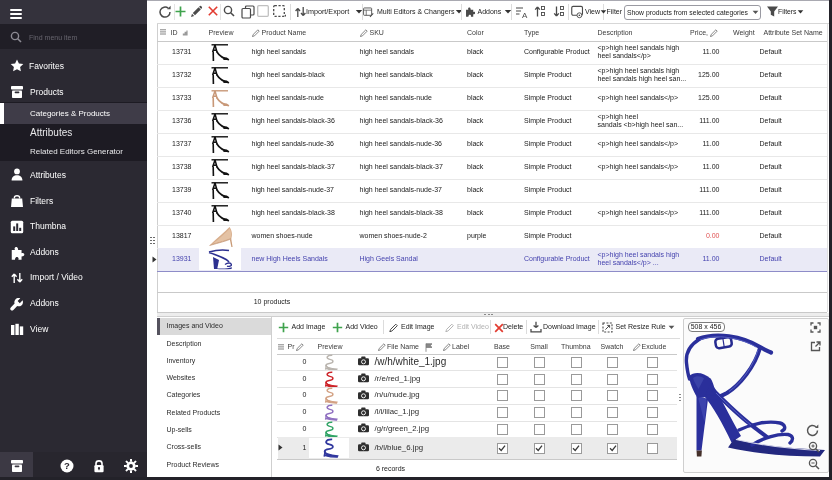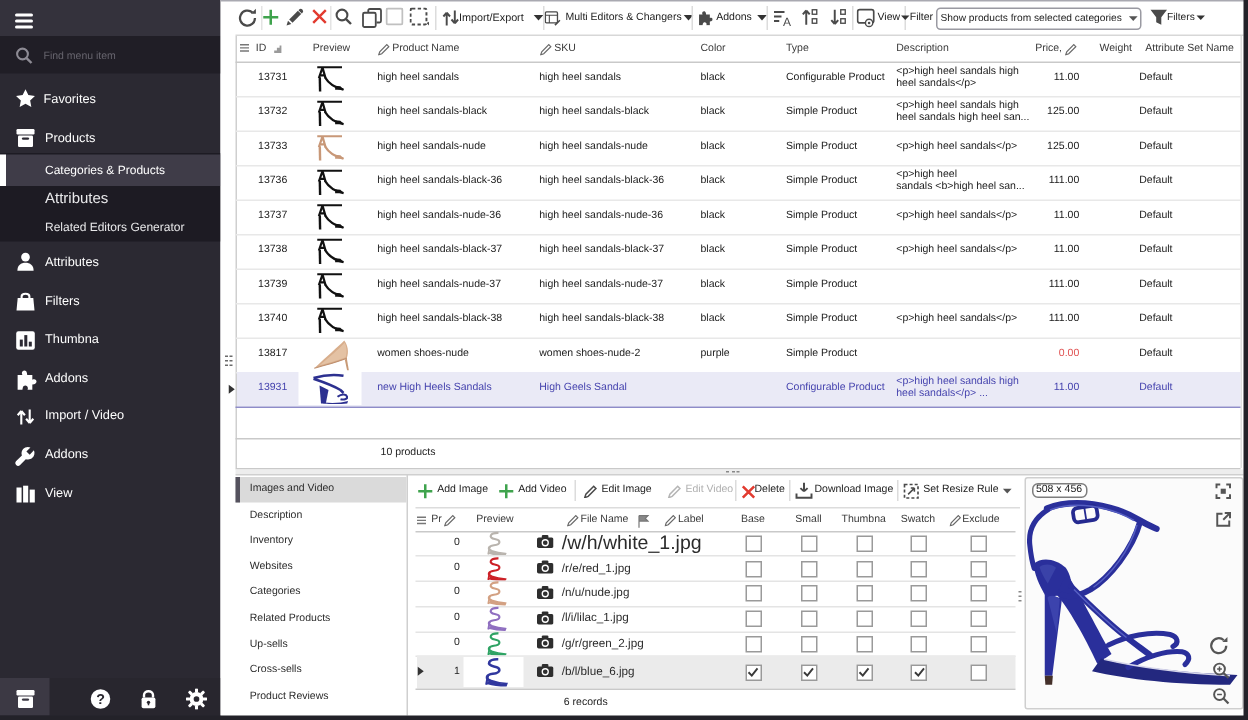--- a/index.html
+++ b/index.html
@@ -500,21 +500,21 @@
 <div class="a" style="left:641.5px;top:347px;font-size:7px;color:#3a3a3a;font-weight:normal;white-space:nowrap;transform:translateY(-54%);">Exclude</div>
 <svg class="a" style="left:321.5px;top:353.88px" width="16.5" height="16.5" viewBox="0 0 16 16">
     <g color="#b9b4ae">
       <use href="#sketch"></use>
     </g>
   </svg>
 <div class="a" style="right:525.5px;top:361.88px;font-size:7px;color:#222;white-space:nowrap;transform:translateY(-54%);">0</div>
 <svg class="a" style="left:357.5px;top:356.38px" width="11" height="10" viewBox="0 0 11 10">
     <use href="#cam"></use>
   </svg>
-<div class="a" style="left:374.5px;top:361.88px;font-size:13px;color:#2b2b2b;font-weight:normal;white-space:nowrap;transform:translateY(-54%);">/w/h/white_1.jpg</div>
+<div class="a" style="left:374.5px;top:361.88px;font-size:10px;color:#2b2b2b;font-weight:normal;white-space:nowrap;transform:translateY(-54%);">/w/h/white_1.jpg</div>
 <div class="cb" style="left:496.5px;top:356.88px"></div>
 <div class="cb" style="left:533.5px;top:356.88px"></div>
 <div class="cb" style="left:570.5px;top:356.88px"></div>
 <div class="cb" style="left:607.0px;top:356.88px"></div>
 <div class="cb" style="left:646.5px;top:356.88px"></div>
 <div class="a" style="left:277px;top:370.26px;width:399.5px;height:1px;background:#e4e4e4"></div>
 <svg class="a" style="left:321.5px;top:370.64px" width="16.5" height="16.5" viewBox="0 0 16 16">
     <g color="#cc2127">
       <use href="#sketch"></use>
     </g>

